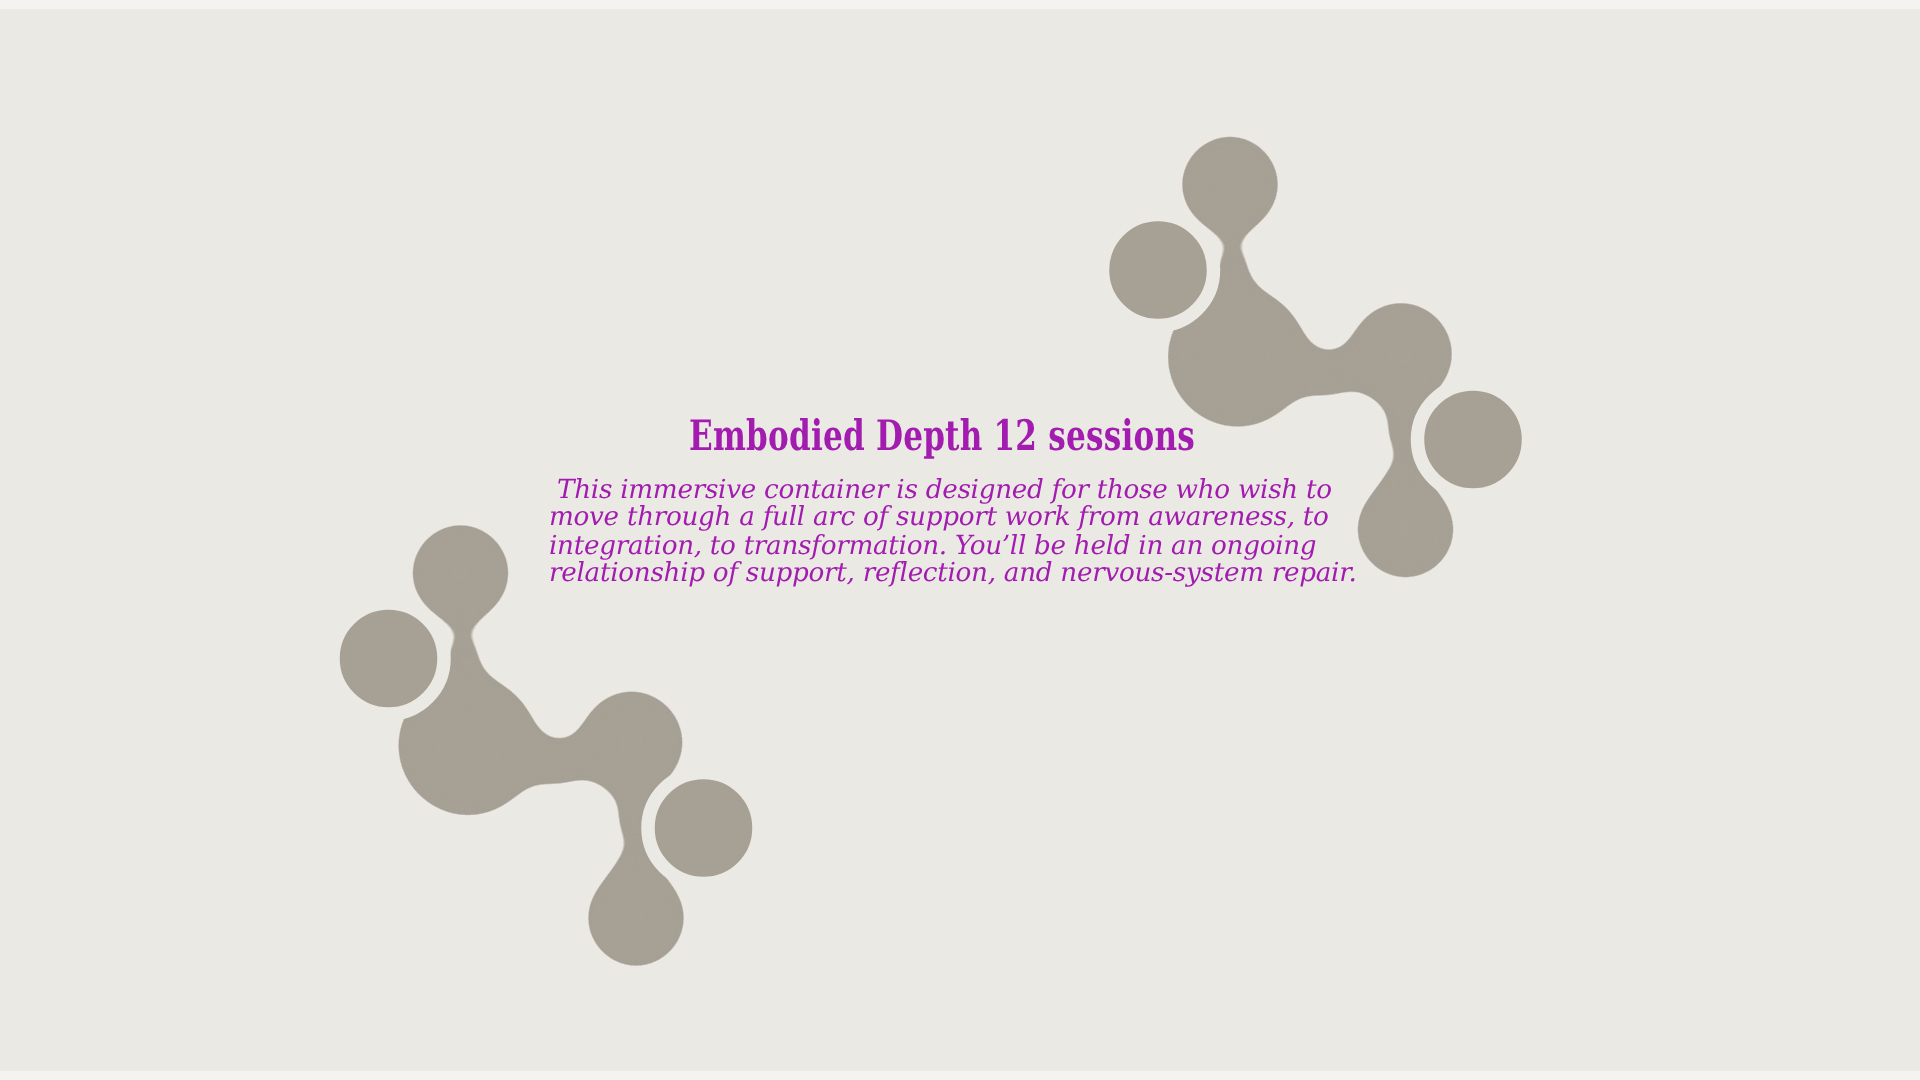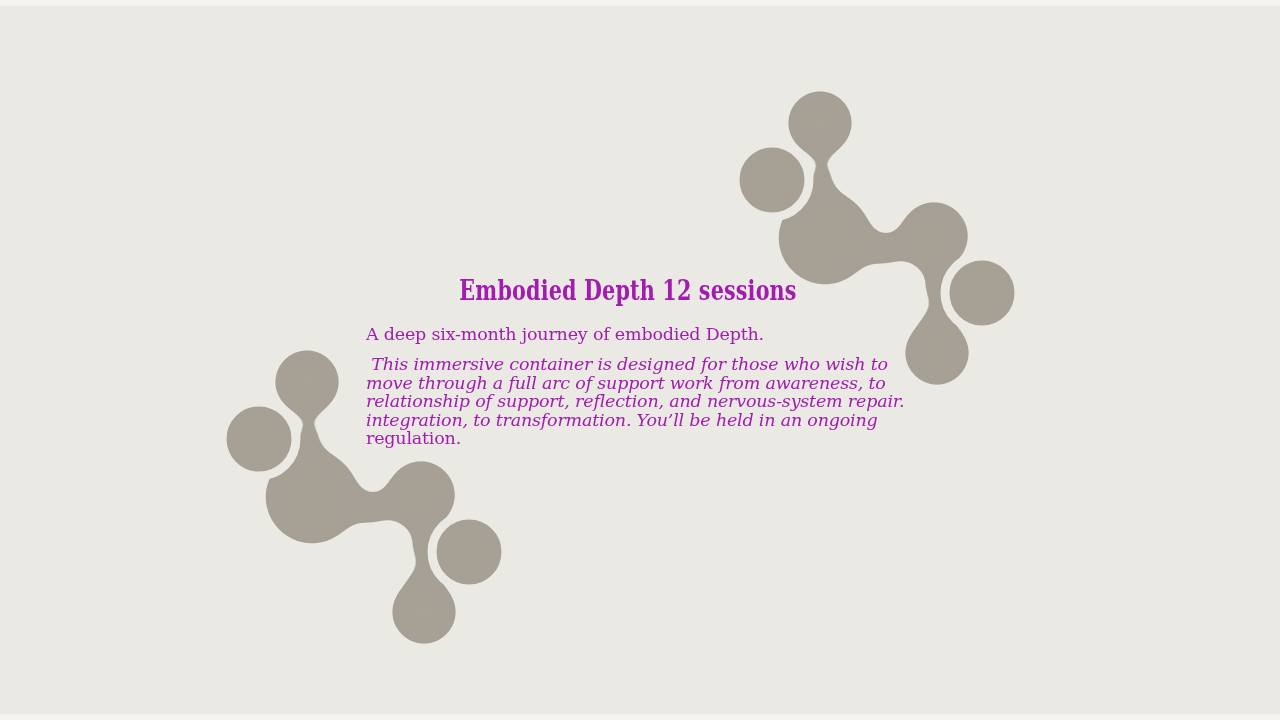--- a/index.html
+++ b/index.html
@@ -96,23 +96,21 @@
         <circle cx="257" cy="203" r="37" stroke="#ebe9e4" stroke-width="9"></circle>
       </g>
     </defs>
 
     <use href="#blob-shape" x="725" y="90" fill="#a6a095"></use>
     <use href="#blob-shape" x="212" y="349" fill="#a6a095"></use>
   </svg>
 
   <div class="textblock">
     <h1 class="title">Embodied Depth 12 sessions</h1>
-    <div class="intro">A deep six-month journey of embodied Depth.</div>
     <div class="bodytext">
       <div class="line"> This immersive container is designed for those who wish to</div>
       <div class="line">move through a full arc of support work from awareness, to</div>
+      <div class="line">integration, to transformation. You’ll be held in an ongoing</div>
       <div class="line">relationship of support, reflection, and nervous-system repair.</div>
-      <div class="line">integration, to transformation. You’ll be held in an ongoing</div>
-      <div class="tail">regulation.</div>
     </div>
   </div>
 
 </div>
 
 </body></html>

